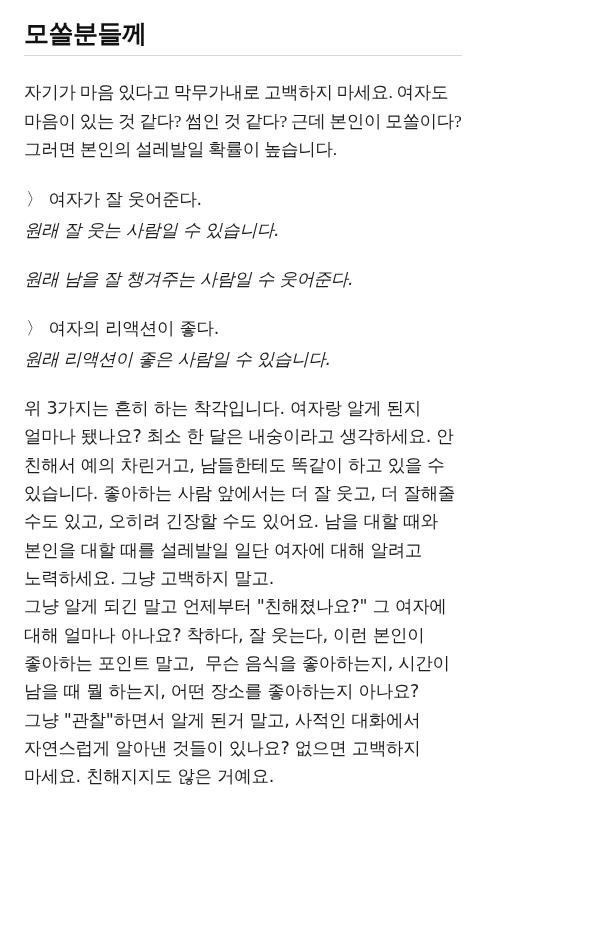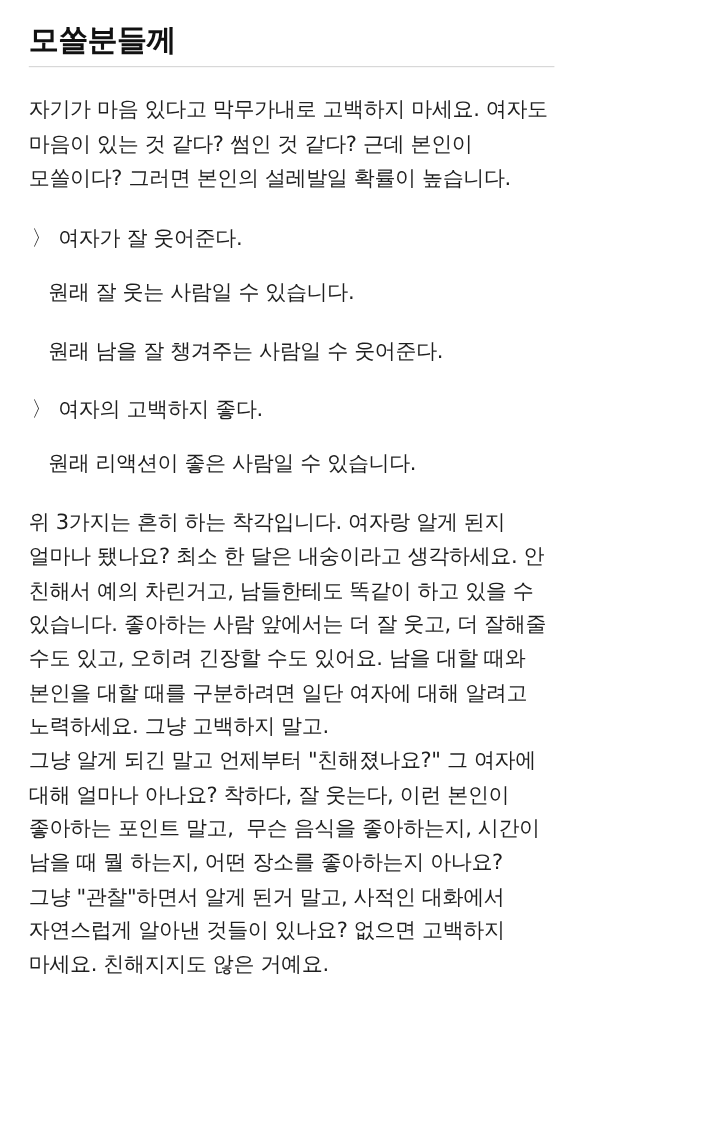--- a/index.html
+++ b/index.html
@@ -36,41 +36,43 @@
     width: 100%;
   }
   .para {
     font-size: 17.5px;
     line-height: 1.62;
     letter-spacing: -0.3px;
     color: #1f1f1f;
     margin: 0 0 22px 0;
     white-space: pre-wrap;
     word-break: keep-all;
+    font-family: Liberation Serif, serif;
   }
   .block {
     margin-bottom: 21px;
   }
   .q-line {
     font-size: 17.5px;
     line-height: 1.62;
     letter-spacing: -0.3px;
     color: #1f1f1f;
     margin: 2px;
     white-space: pre-wrap;
     word-break: keep-all;
   }
   .a-line {
     font-size: 17.5px;
     line-height: 1.62;
     letter-spacing: -0.3px;
     color: #1f1f1f;
-    margin: 16px;
+    margin: 0;
     white-space: pre-wrap;
     word-break: keep-all;
+    font-style: italic;
   }
   .closing {
     font-size: 17.5px;
     line-height: 1.62;
     letter-spacing: -0.3px;
     color: #1f1f1f;
     margin: 0;
     white-space: pre-wrap;
     word-break: keep-all;
   }
@@ -91,21 +93,21 @@
   <div class="block">
     <p class="q-line">〉 여자가 잘 웃어준다.</p>
     <p class="a-line">원래 잘 웃는 사람일 수 있습니다.</p>
   </div>
 
   <div class="block">
     <p class="a-line">원래 남을 잘 챙겨주는 사람일 수 웃어준다.</p>
   </div>
 
   <div class="block">
-    <p class="q-line">〉 여자의 고백하지 좋다.</p>
+    <p class="q-line">〉 여자의 리액션이 좋다.</p>
     <p class="a-line">원래 리액션이 좋은 사람일 수 있습니다.</p>
   </div>
 
-  <p class="closing">위 3가지는 흔히 하는 착각입니다. 여자랑 알게 된지 얼마나 됐나요? 최소 한 달은 내숭이라고 생각하세요. 안 친해서 예의 차린거고, 남들한테도 똑같이 하고 있을 수 있습니다. 좋아하는 사람 앞에서는 더 잘 웃고, 더 잘해줄 수도 있고, 오히려 긴장할 수도 있어요. 남을 대할 때와 본인을 대할 때를 구분하려면 일단 여자에 대해 알려고 노력하세요. 그냥 고백하지 말고.</p>
+  <p class="closing">위 3가지는 흔히 하는 착각입니다. 여자랑 알게 된지 얼마나 됐나요? 최소 한 달은 내숭이라고 생각하세요. 안 친해서 예의 차린거고, 남들한테도 똑같이 하고 있을 수 있습니다. 좋아하는 사람 앞에서는 더 잘 웃고, 더 잘해줄 수도 있고, 오히려 긴장할 수도 있어요. 남을 대할 때와 본인을 대할 때를 설레발일 일단 여자에 대해 알려고 노력하세요. 그냥 고백하지 말고.</p>
   <p class="closing">그냥 알게 되긴 말고 언제부터 "친해졌나요?" 그 여자에 대해 얼마나 아나요? 착하다, 잘 웃는다, 이런 본인이 좋아하는 포인트 말고,  무슨 음식을 좋아하는지, 시간이 남을 때 뭘 하는지, 어떤 장소를 좋아하는지 아나요?</p>
   <p class="closing">그냥 "관찰"하면서 알게 된거 말고, 사적인 대화에서 자연스럽게 알아낸 것들이 있나요? 없으면 고백하지 마세요. 친해지지도 않은 거예요.</p>
 
 </div>
 
 </body></html>

